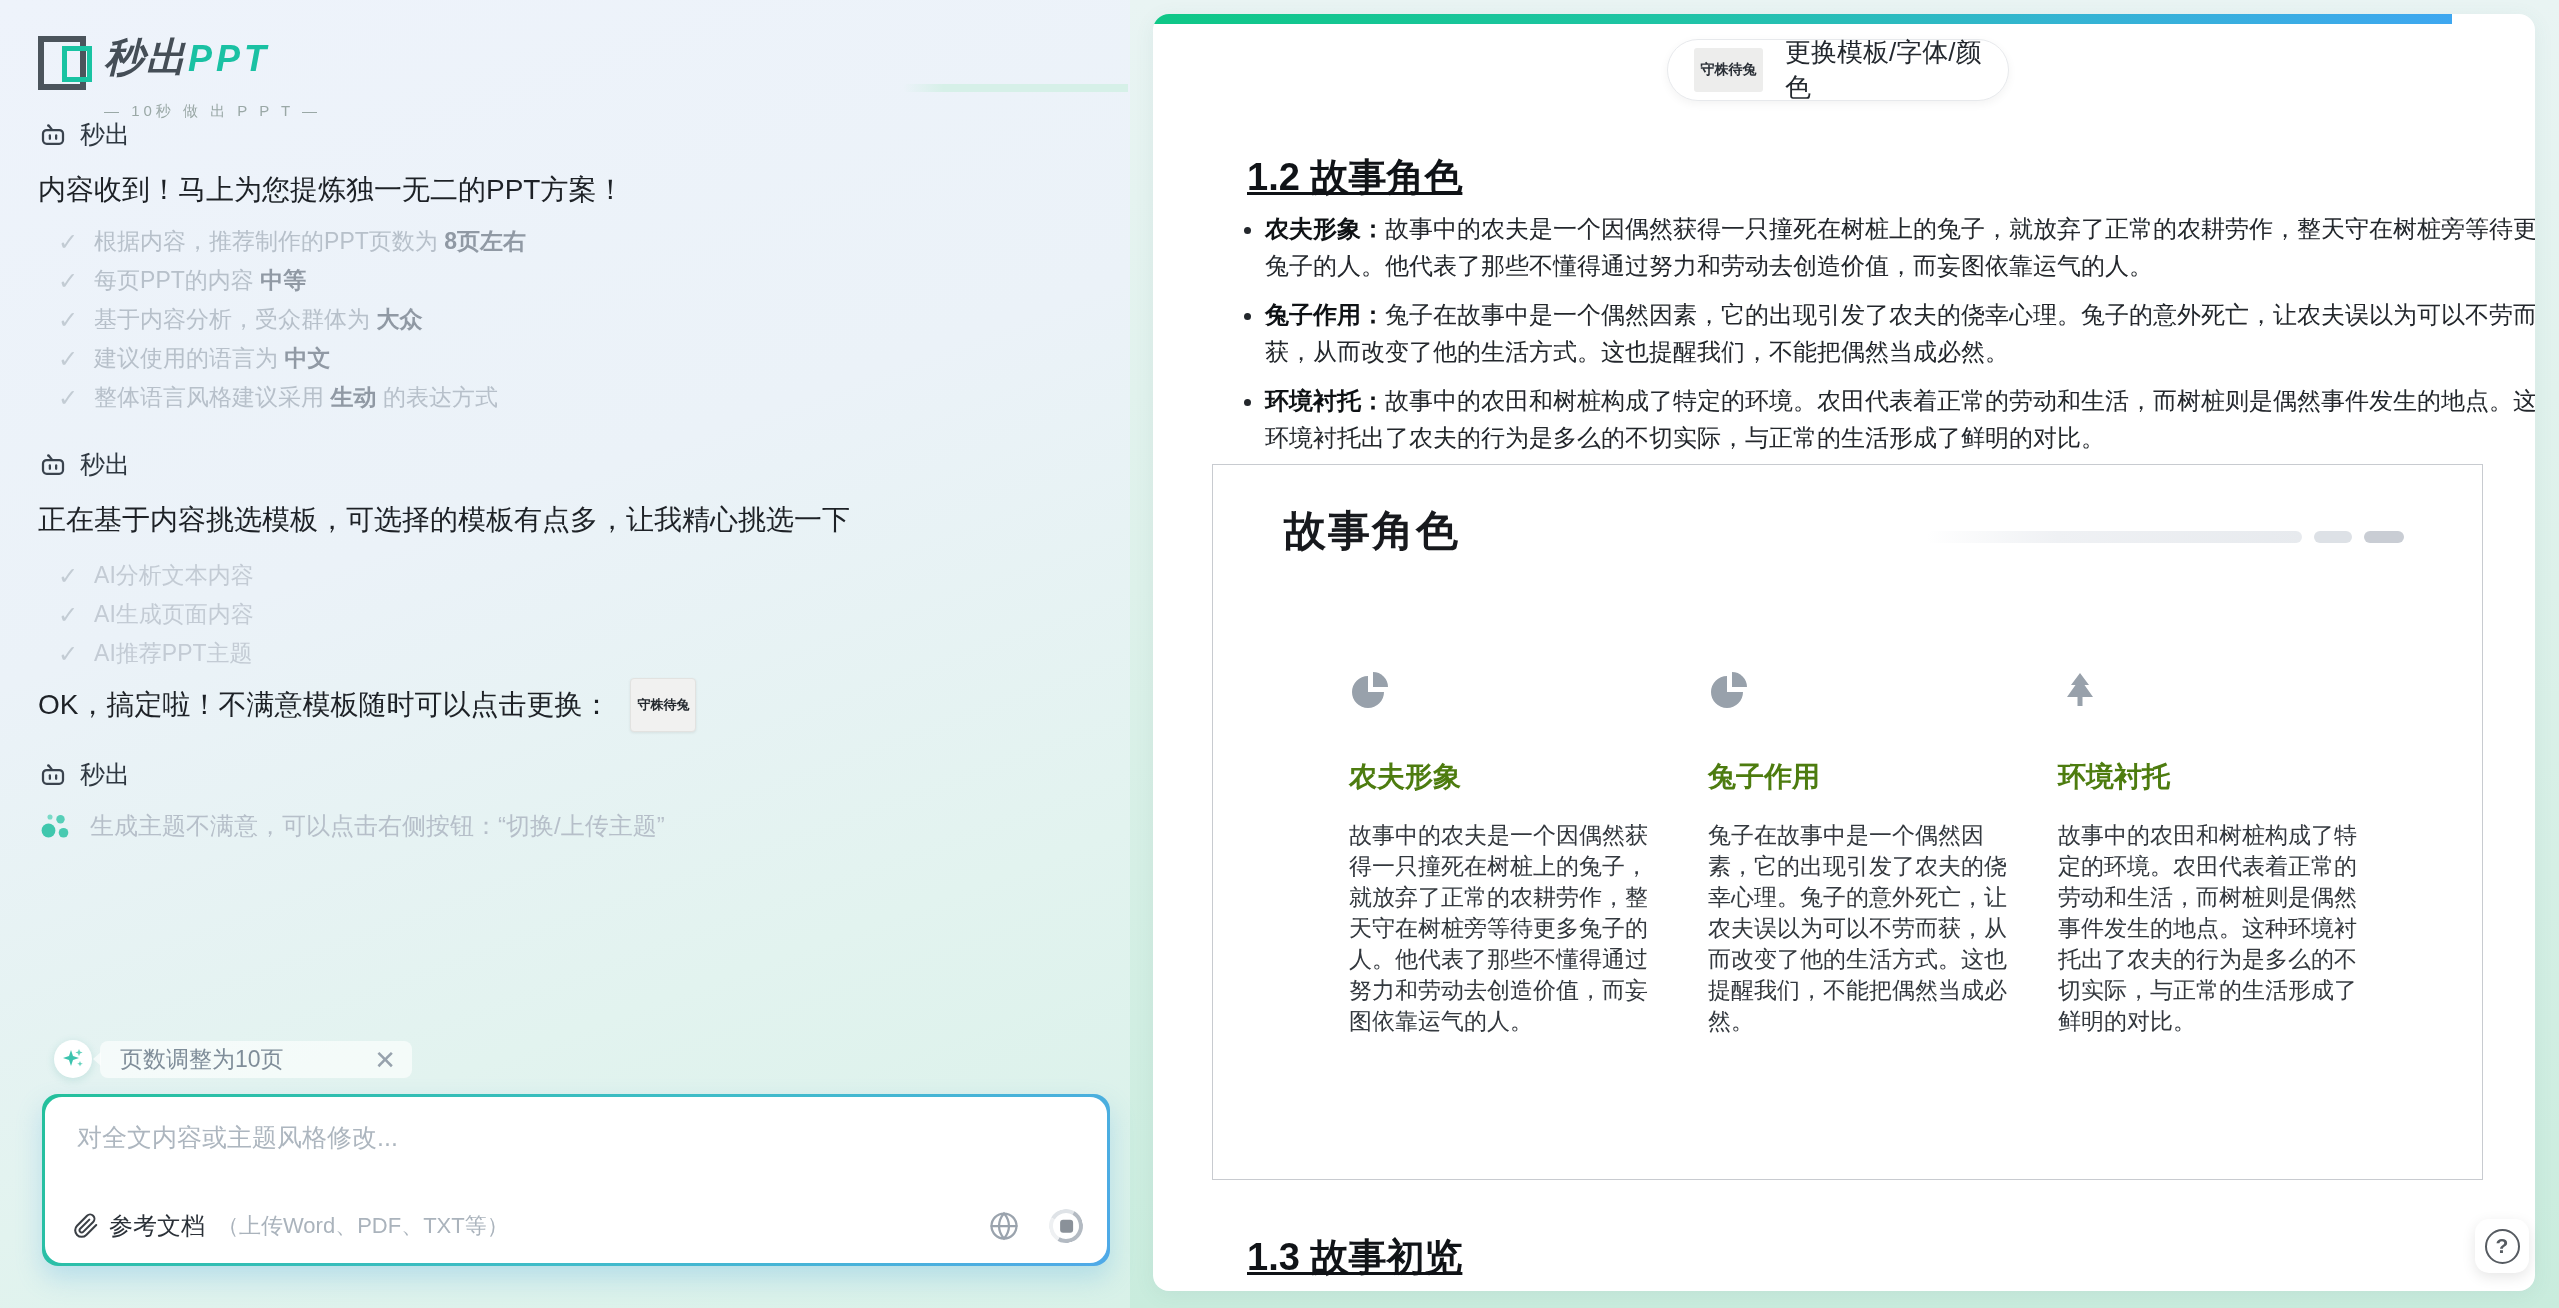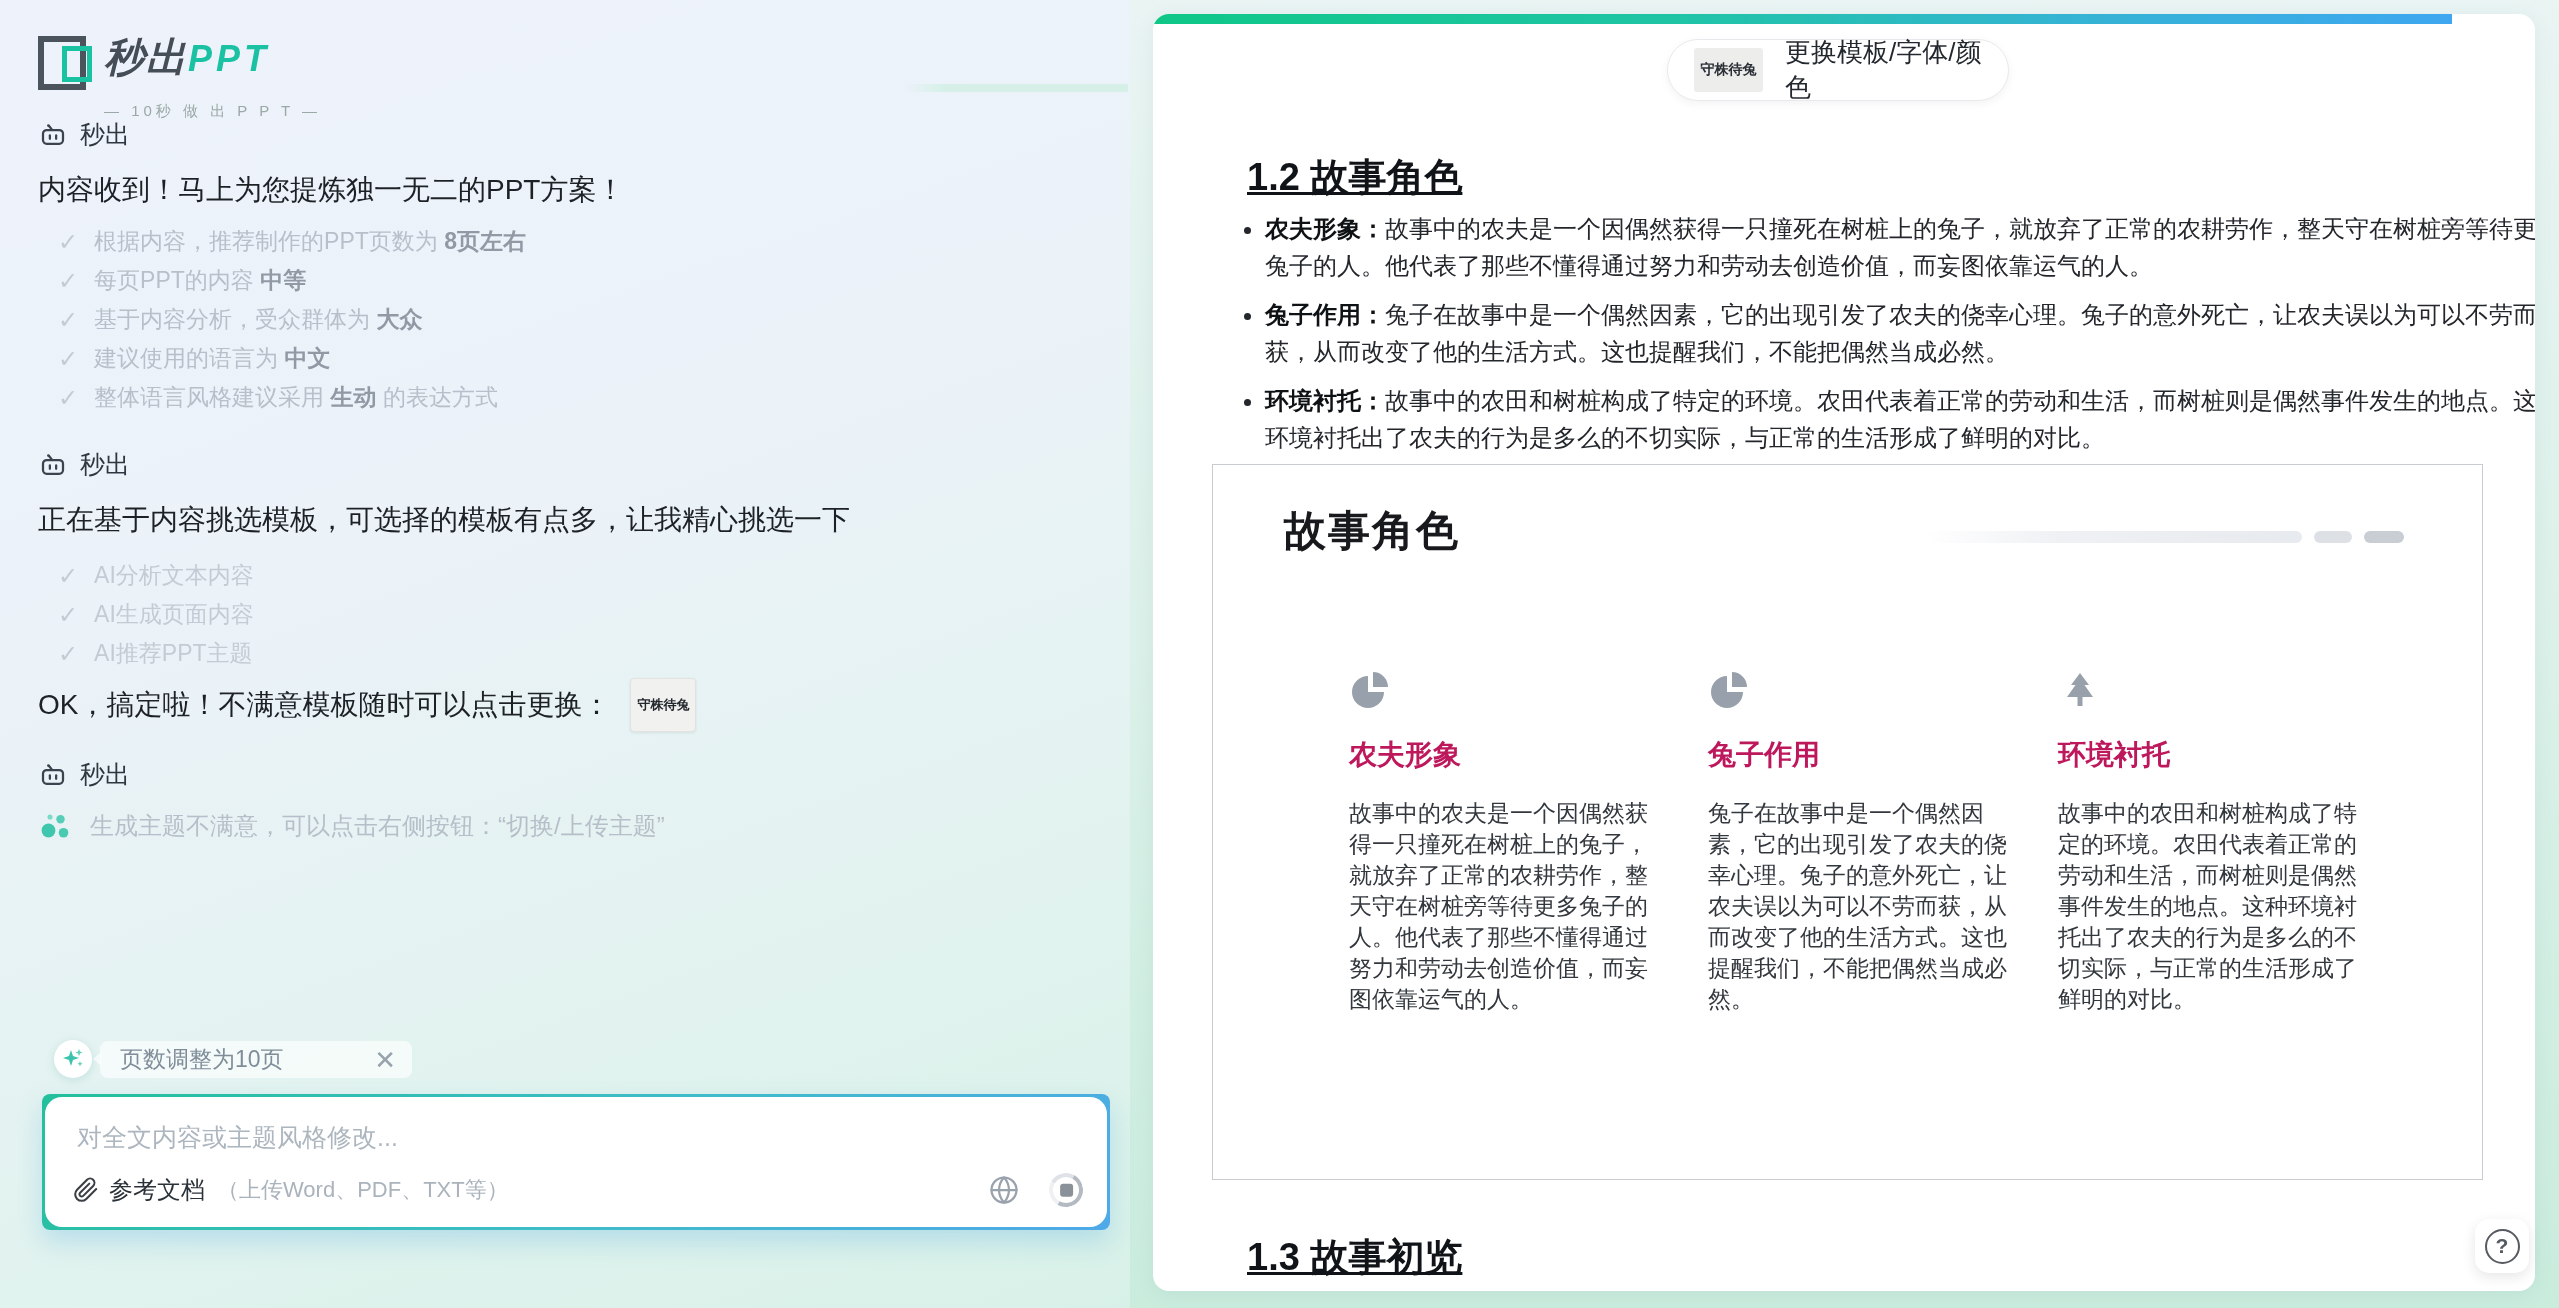--- a/index.html
+++ b/index.html
@@ -48,21 +48,21 @@
   }
   .chip{
     position:absolute;left:100px;top:1041px;width:312px;height:37px;border-radius:8px;
     background:rgba(255,255,255,.62);display:flex;align-items:center;padding:0 16px 0 20px;box-sizing:border-box;gap:12px;
   }
   .chip::before{content:"";position:absolute;left:-7px;top:11px;border-top:7px solid transparent;border-bottom:7px solid transparent;border-right:8px solid rgba(255,255,255,.62);}
   .chip-label{flex:1;font-size:23px;color:#7f8d99;}
   .chip-close{font-size:26px;color:#97a2ad;cursor:pointer;line-height:1;}
   
   .input-box{
-    position:absolute;left:42px;top:1094px;width:1068px;height:136px;border-radius:8px;box-sizing:border-box;
+    position:absolute;left:42px;top:1094px;width:1068px;height:172px;border-radius:16px;box-sizing:border-box;
     padding:3px;background:linear-gradient(135deg,#23c09c,#3fbcc9 55%,#4fa9e8);
     box-shadow:0 12px 26px rgba(90,175,225,.30);
   }
   .input-inner{position:relative;width:100%;height:100%;background:#fff;border-radius:17px;box-sizing:border-box;}
   .input-area{
     position:absolute;left:30px;top:22px;width:900px;height:70px;border:none;outline:none;resize:none;
     font-family:"Liberation Sans","DejaVu Sans",sans-serif;font-size:25px;color:#333;background:transparent;
   }
   .input-area::placeholder{color:#adb6bf;}
   .input-bottom{position:absolute;left:28px;right:24px;bottom:20px;display:flex;}
@@ -103,21 +103,21 @@
   .bullets li{font-size:24px;line-height:37px;color:#23272c;margin-bottom:12px;}
   .bullets li b{color:#0f1215;}
   .slide-card{position:absolute;left:59px;top:450px;width:1271px;height:716px;background:#fff;border:1px solid #c8cbd0;box-sizing:border-box;}
   .slide-title{position:absolute;left:71px;top:38px;font-size:42px;font-weight:900;color:#17191d;letter-spacing:2px;}
   .skeleton{position:absolute;top:66px;left:713px;display:flex;align-items:center;gap:12px;}
   .skel-long{width:376px;height:12px;border-radius:6px;background:linear-gradient(90deg,rgba(240,242,245,0),#eff1f4 35%,#e7eaee 100%);}
   .skel-dash1{width:38px;height:12px;border-radius:6px;background:#dde1e6;}
   .skel-dash2{width:40px;height:12px;border-radius:6px;background:#c9cdd4;}
   .slide-col{position:absolute;top:205px;width:302px;}
   .col-icon{height:44px;}
-  .col-heading{margin-top:22px;font-size:28px;font-weight:800;color:#be185d;}
+  .col-heading{margin-top:44px;font-size:28px;font-weight:800;color:#4d7c0f;}
   .col-body{margin-top:24px;font-size:23px;line-height:31px;color:#33383e;}
   .help-fab{
     position:absolute;left:2475px;top:1219px;width:54px;height:54px;border-radius:14px;background:#fff;
     box-shadow:0 4px 14px rgba(0,0,0,.10);display:flex;align-items:center;justify-content:center;cursor:pointer;
   }
   .help-circle{width:31px;height:31px;border-radius:50%;border:2.5px solid #565b61;display:flex;align-items:center;justify-content:center;
     font-size:21px;font-weight:700;color:#565b61;}
   svg{display:block;}
 </style>
 </head>

